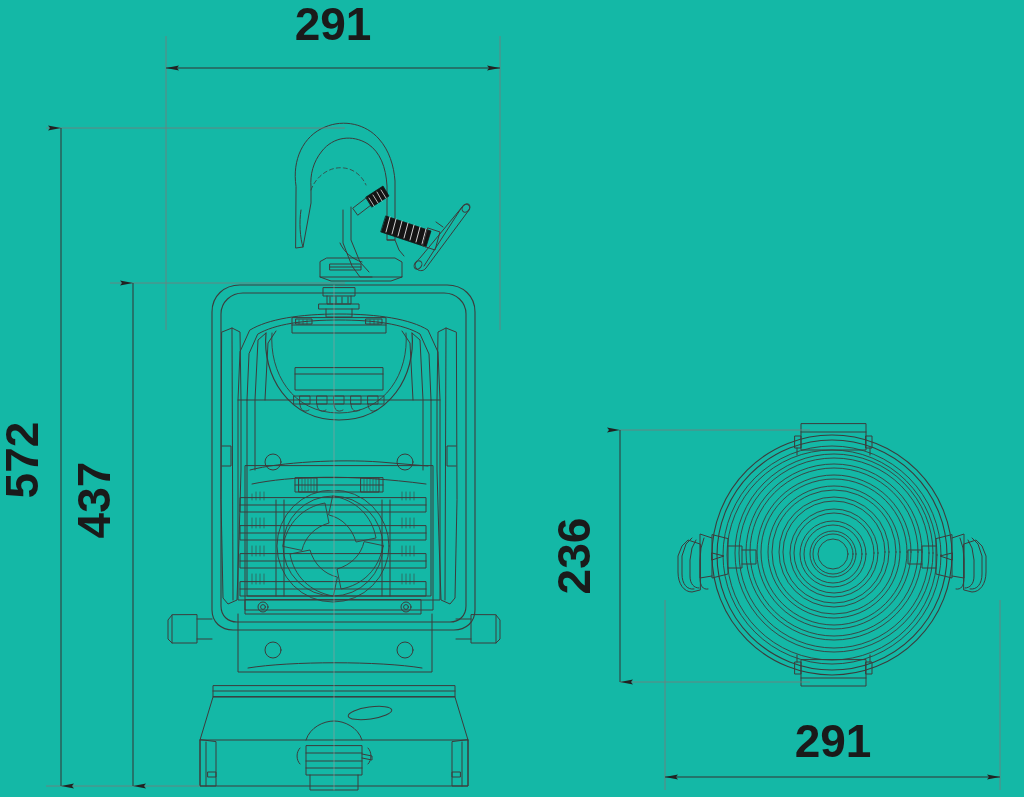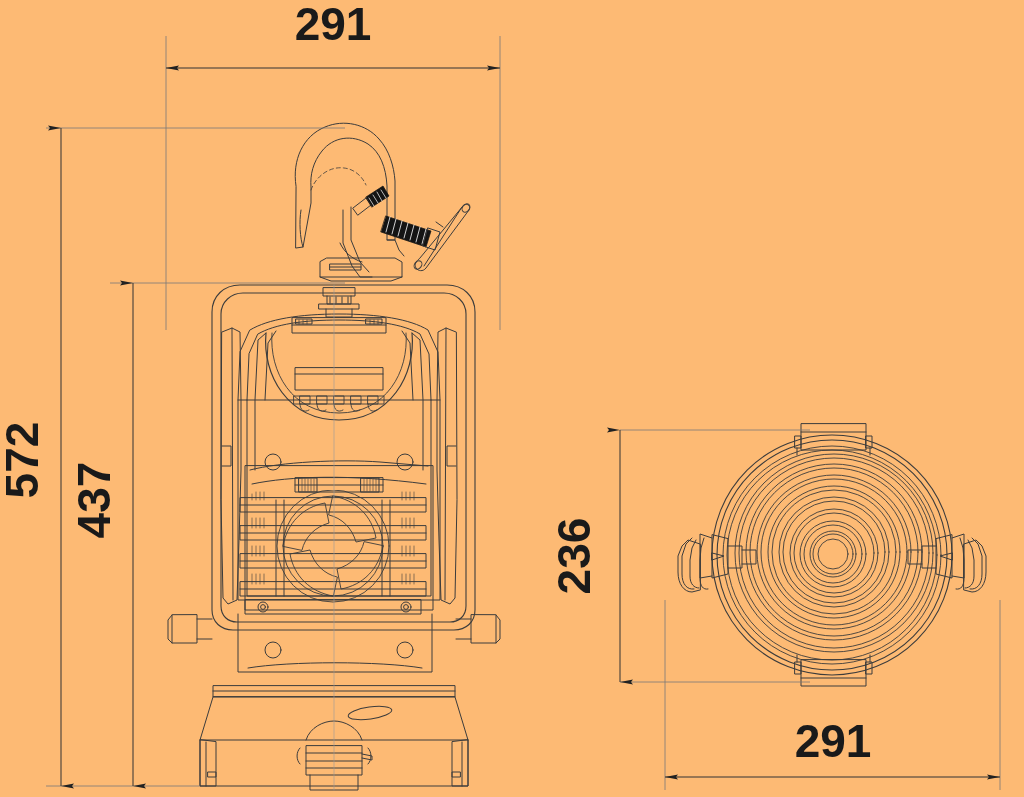--- a/index.html
+++ b/index.html
@@ -1,19 +1,19 @@
 <!DOCTYPE html>
 <html><head>
 <meta charset="utf-8">
 <title>Technical Drawing</title>
 <style>
   html,body{margin:0;padding:0;background:#ffffff;}
   body{width:1024px;height:797px;overflow:hidden;
        font-family:"Liberation Sans","DejaVu Sans",sans-serif;}
-  #stage{position:relative;width:1024px;height:797px;background:#fdba74;}
+  #stage{position:relative;width:1024px;height:797px;background:#14b8a6;}
   #stage svg{position:absolute;top:0;left:0;}
   .dimtext{font-family:"Liberation Sans","DejaVu Sans",sans-serif;
            font-weight:bold;fill:#1a1a1a;}
 </style>
 </head>
 <body>
 
 <div id="stage">
 
   <svg width="1024" height="797" viewBox="0 0 1024 797">

